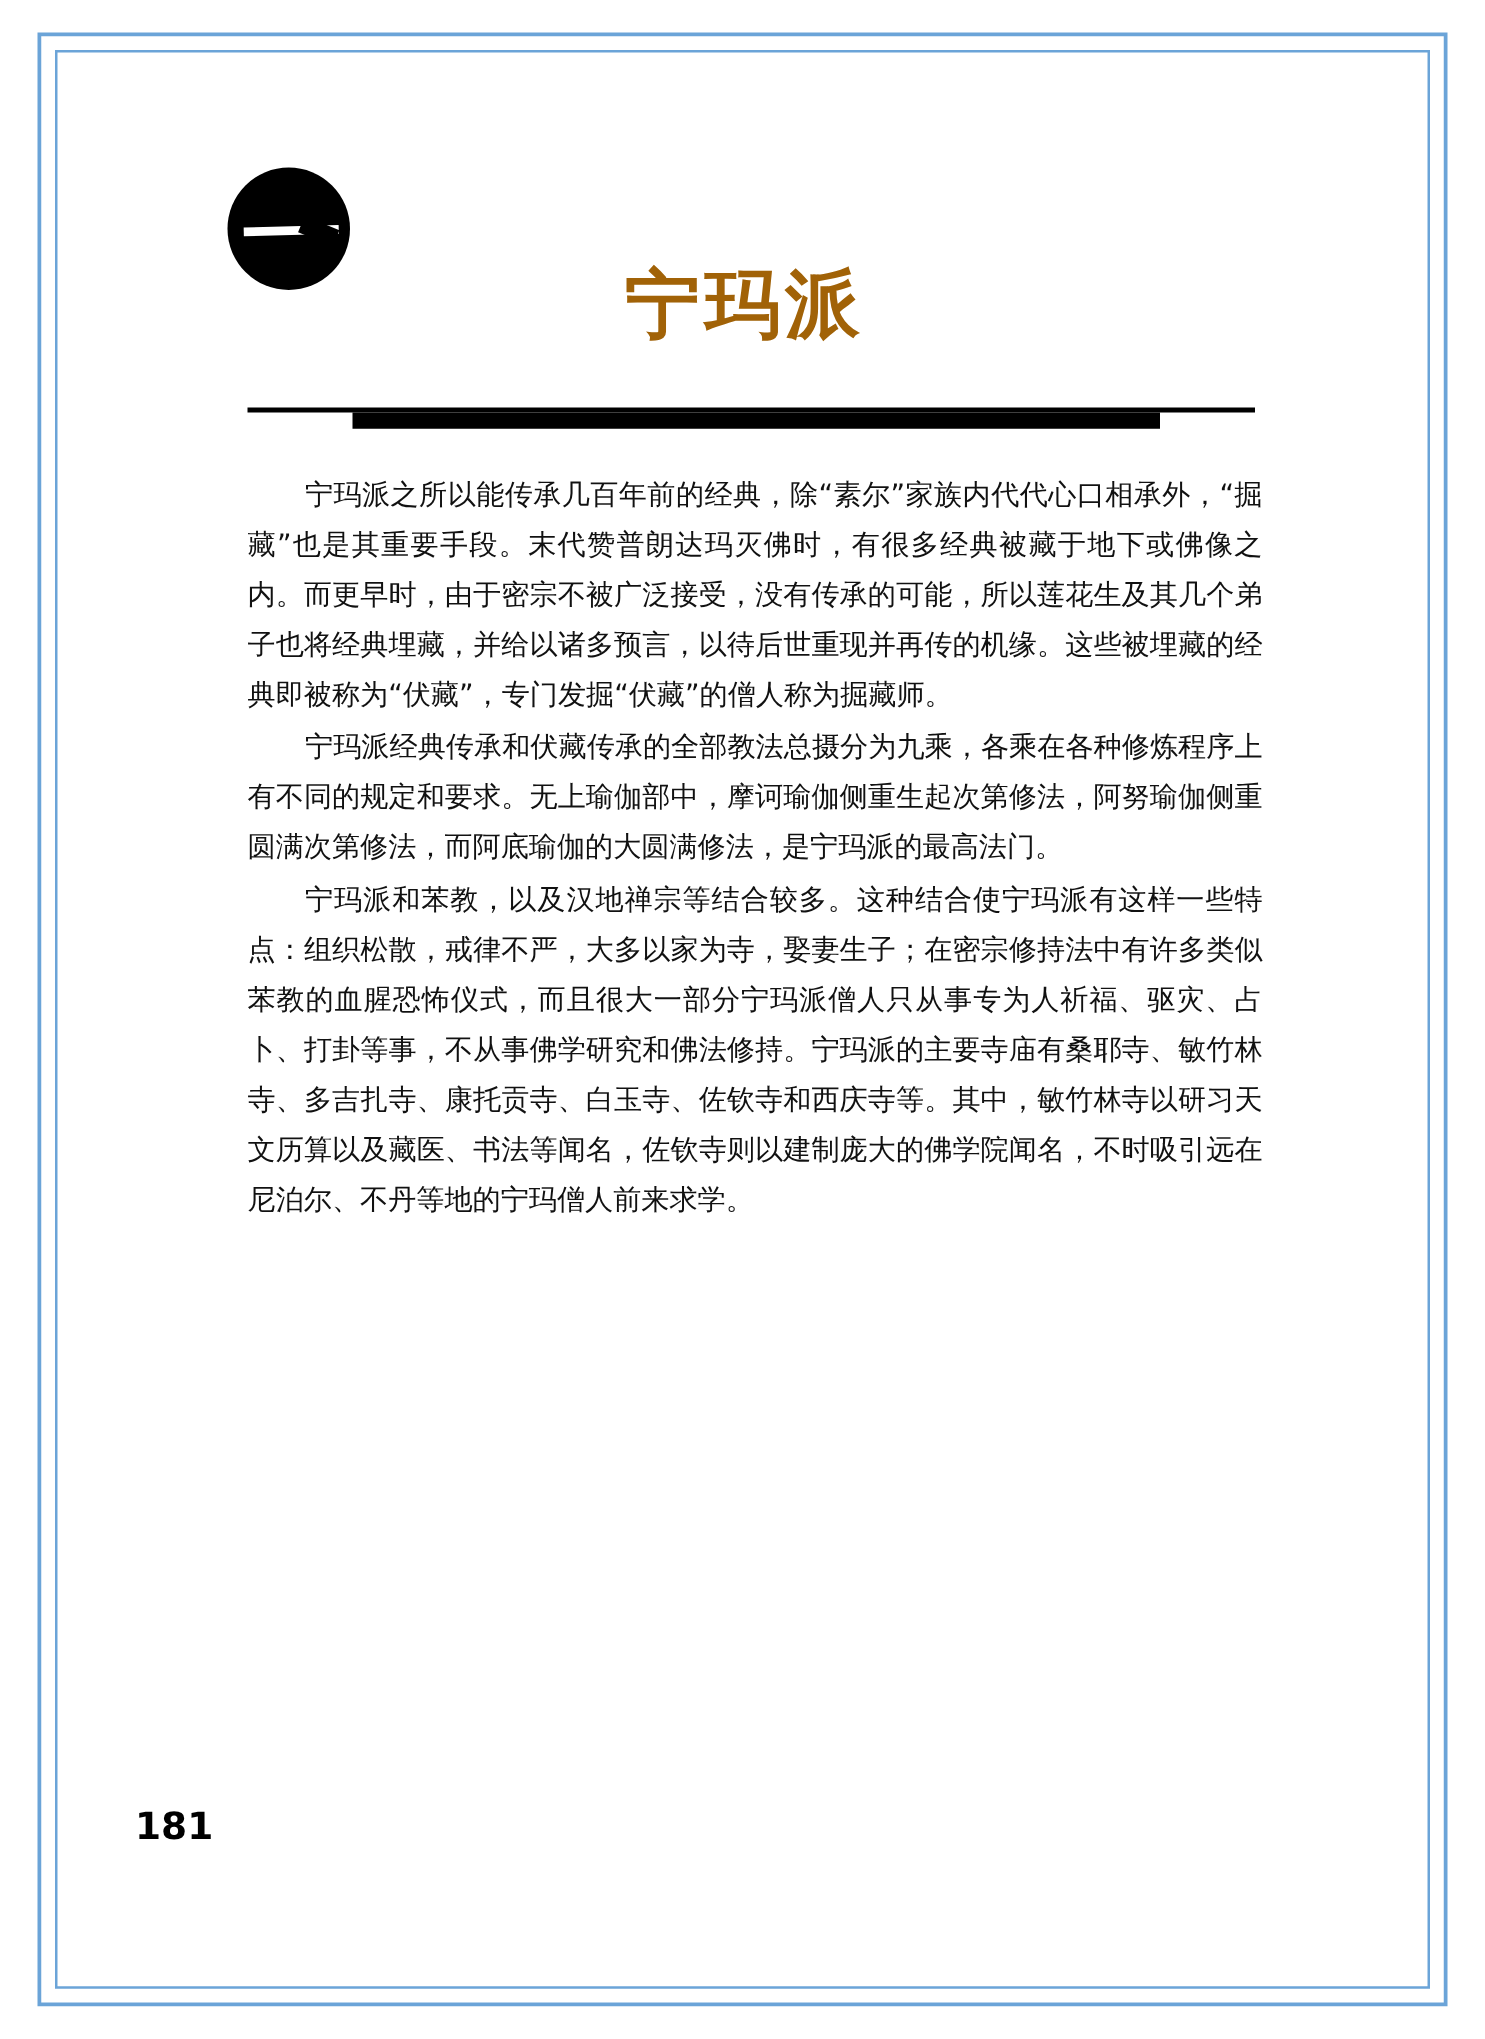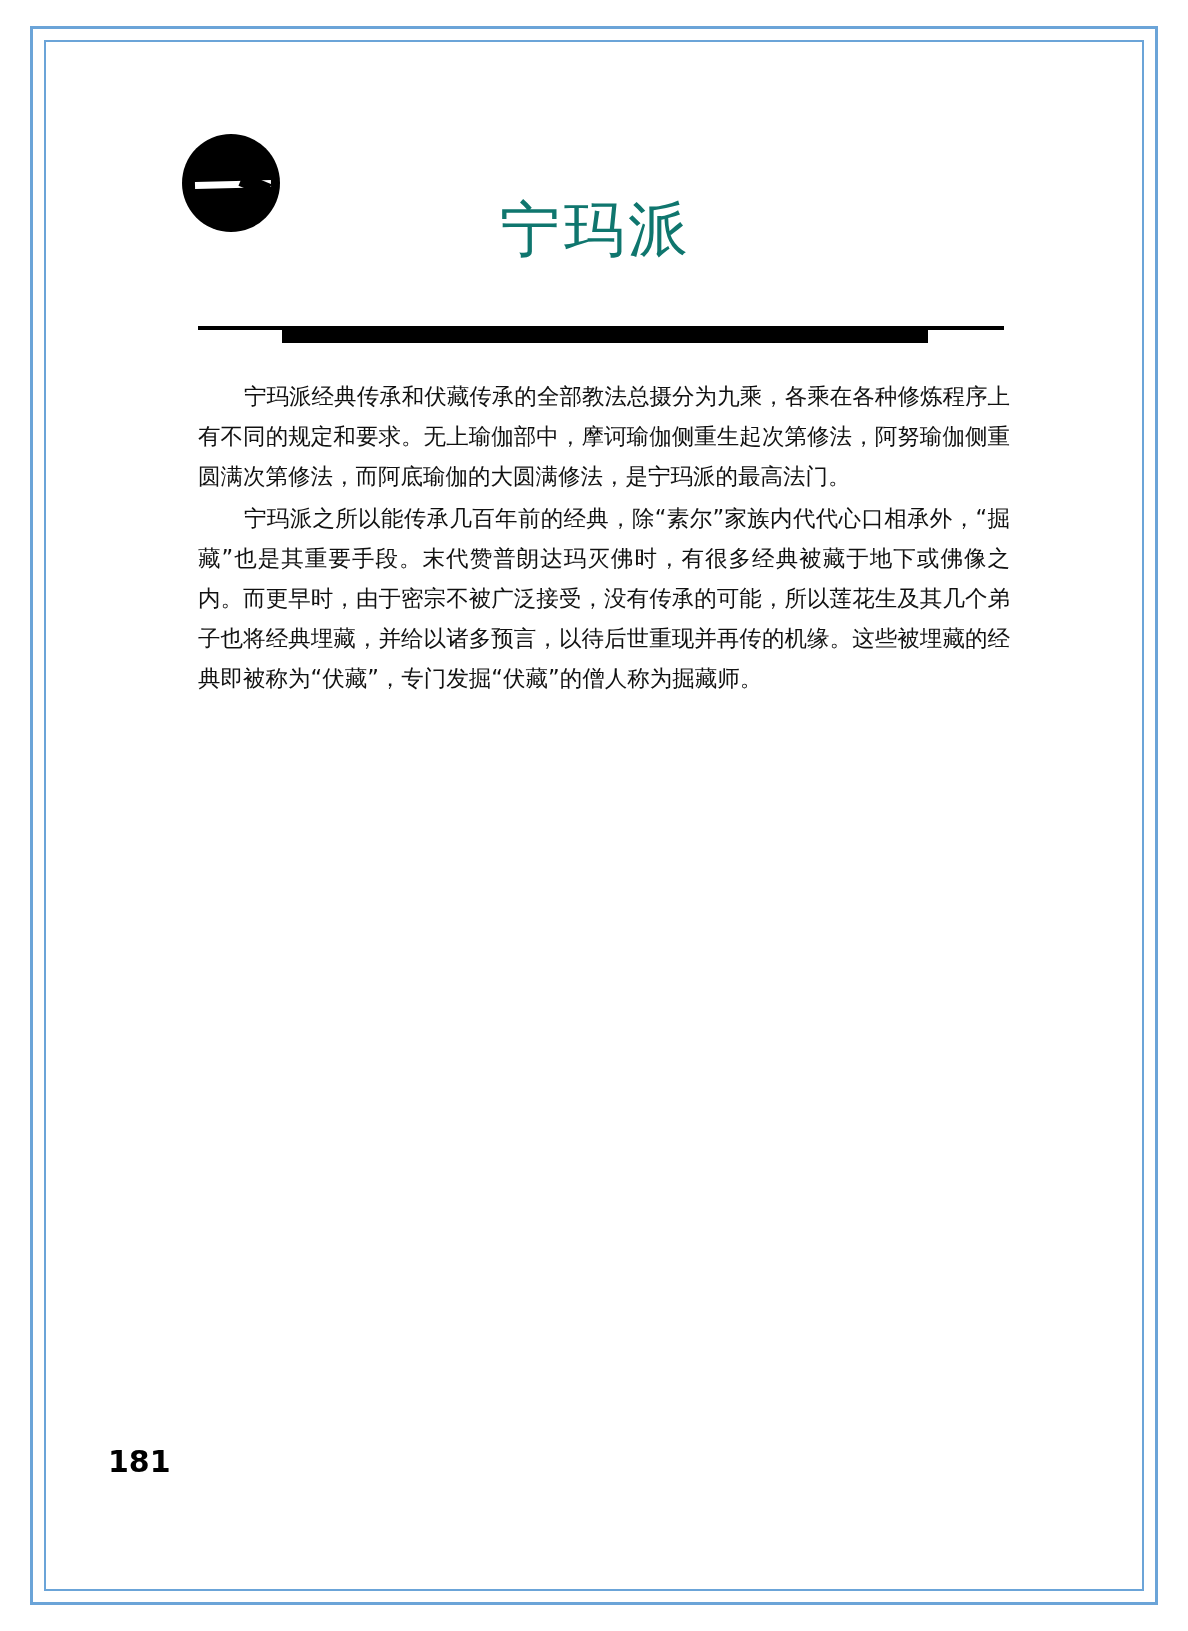--- a/index.html
+++ b/index.html
@@ -78,26 +78,26 @@
     left: 58px;
     top: 44px;
     width: 30px;
     height: 14px;
     background: #000000;
     transform: rotate(22deg);
   }
   .chapter-title {
     position: absolute;
     left: 440px;
-    top: 134px;
+    top: 148px;
     font-family: "DejaVu Sans", "Liberation Sans", sans-serif;
-    font-weight: normal;
+    font-weight: bold;
     font-size: 60px;
     letter-spacing: 4px;
-    color: #0f766e;
+    color: #a16207;
     white-space: nowrap;
   }
   .rule-thin {
     position: absolute;
     left: 138px;
     top: 270px;
     width: 806px;
     height: 4px;
     background: #000000;
   }
@@ -151,20 +151,21 @@
       <div class="chapter-mark">
         <div class="bar"></div>
         <div class="nick"></div>
       </div>
       <div class="chapter-title">宁玛派</div>
       <div class="rule-thin"></div>
       <div class="rule-thick"></div>
     </div>
 
     <div class="body-text">
+      <p>宁玛派之所以能传承几百年前的经典，除“素尔”家族内代代心口相承外，“掘藏”也是其重要手段。末代赞普朗达玛灭佛时，有很多经典被藏于地下或佛像之内。而更早时，由于密宗不被广泛接受，没有传承的可能，所以莲花生及其几个弟子也将经典埋藏，并给以诸多预言，以待后世重现并再传的机缘。这些被埋藏的经典即被称为“伏藏”，专门发掘“伏藏”的僧人称为掘藏师。</p>
       <p>宁玛派经典传承和伏藏传承的全部教法总摄分为九乘，各乘在各种修炼程序上有不同的规定和要求。无上瑜伽部中，摩诃瑜伽侧重生起次第修法，阿努瑜伽侧重圆满次第修法，而阿底瑜伽的大圆满修法，是宁玛派的最高法门。</p>
-      <p>宁玛派之所以能传承几百年前的经典，除“素尔”家族内代代心口相承外，“掘藏”也是其重要手段。末代赞普朗达玛灭佛时，有很多经典被藏于地下或佛像之内。而更早时，由于密宗不被广泛接受，没有传承的可能，所以莲花生及其几个弟子也将经典埋藏，并给以诸多预言，以待后世重现并再传的机缘。这些被埋藏的经典即被称为“伏藏”，专门发掘“伏藏”的僧人称为掘藏师。</p>
+      <p>宁玛派和苯教，以及汉地禅宗等结合较多。这种结合使宁玛派有这样一些特点：组织松散，戒律不严，大多以家为寺，娶妻生子；在密宗修持法中有许多类似苯教的血腥恐怖仪式，而且很大一部分宁玛派僧人只从事专为人祈福、驱灾、占卜、打卦等事，不从事佛学研究和佛法修持。宁玛派的主要寺庙有桑耶寺、敏竹林寺、多吉扎寺、康托贡寺、白玉寺、佐钦寺和西庆寺等。其中，敏竹林寺以研习天文历算以及藏医、书法等闻名，佐钦寺则以建制庞大的佛学院闻名，不时吸引远在尼泊尔、不丹等地的宁玛僧人前来求学。</p>
     </div>
 
     <div class="page-number">181</div>
 
   </div>
 </div>
 
 </body></html>

